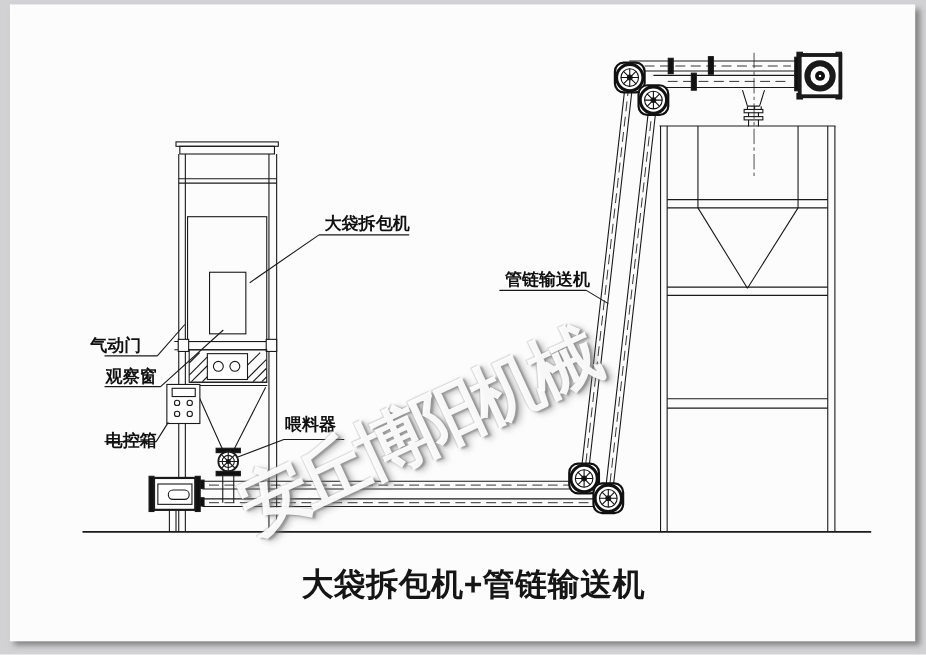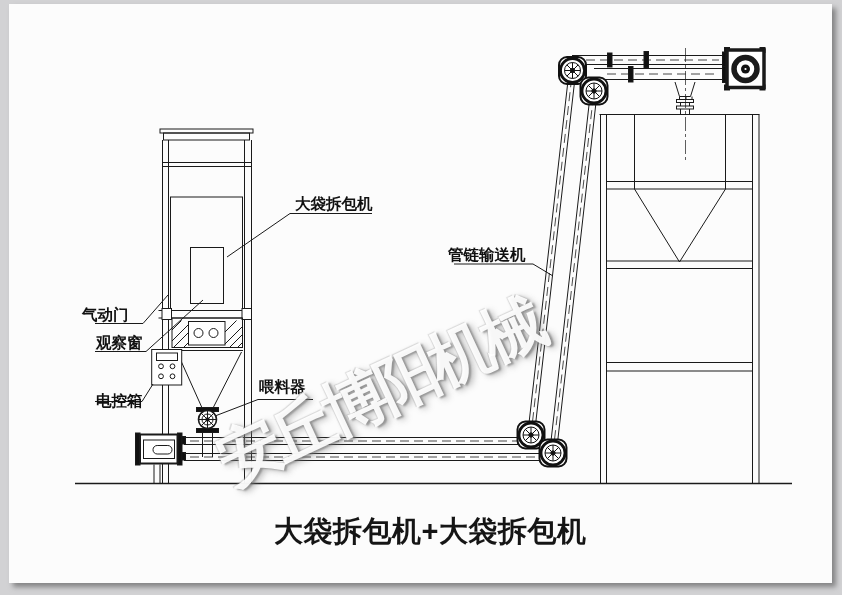--- a/index.html
+++ b/index.html
@@ -182,18 +182,18 @@
       <path d="M258,399.5 H313 M258,399.5 L215,416"></path>
       <path d="M454,264 H533 M533,264 L553,276"></path>
     </g>
   </svg>
 
   <div class="lbl" style="left:295px;top:195px">大袋拆包机</div>
   <div class="lbl" style="left:82px;top:306px">气动门</div>
   <div class="lbl" style="left:96px;top:334px">观察窗</div>
   <div class="lbl" style="left:96px;top:392px">电控箱</div>
   <div class="lbl" style="left:259px;top:378px">喂料器</div>
-  <div class="lbl" style="left:448px;top:246px">管链输送机</div>
+  <div class="lbl" style="left:459px;top:246px">管链输送机</div>
 
   <div class="watermark">安丘博阳机械</div>
 
-  <div class="caption">大袋拆包机+大袋拆包机</div>
+  <div class="caption">大袋拆包机+管链输送机</div>
 </div>
 
 </body></html>

